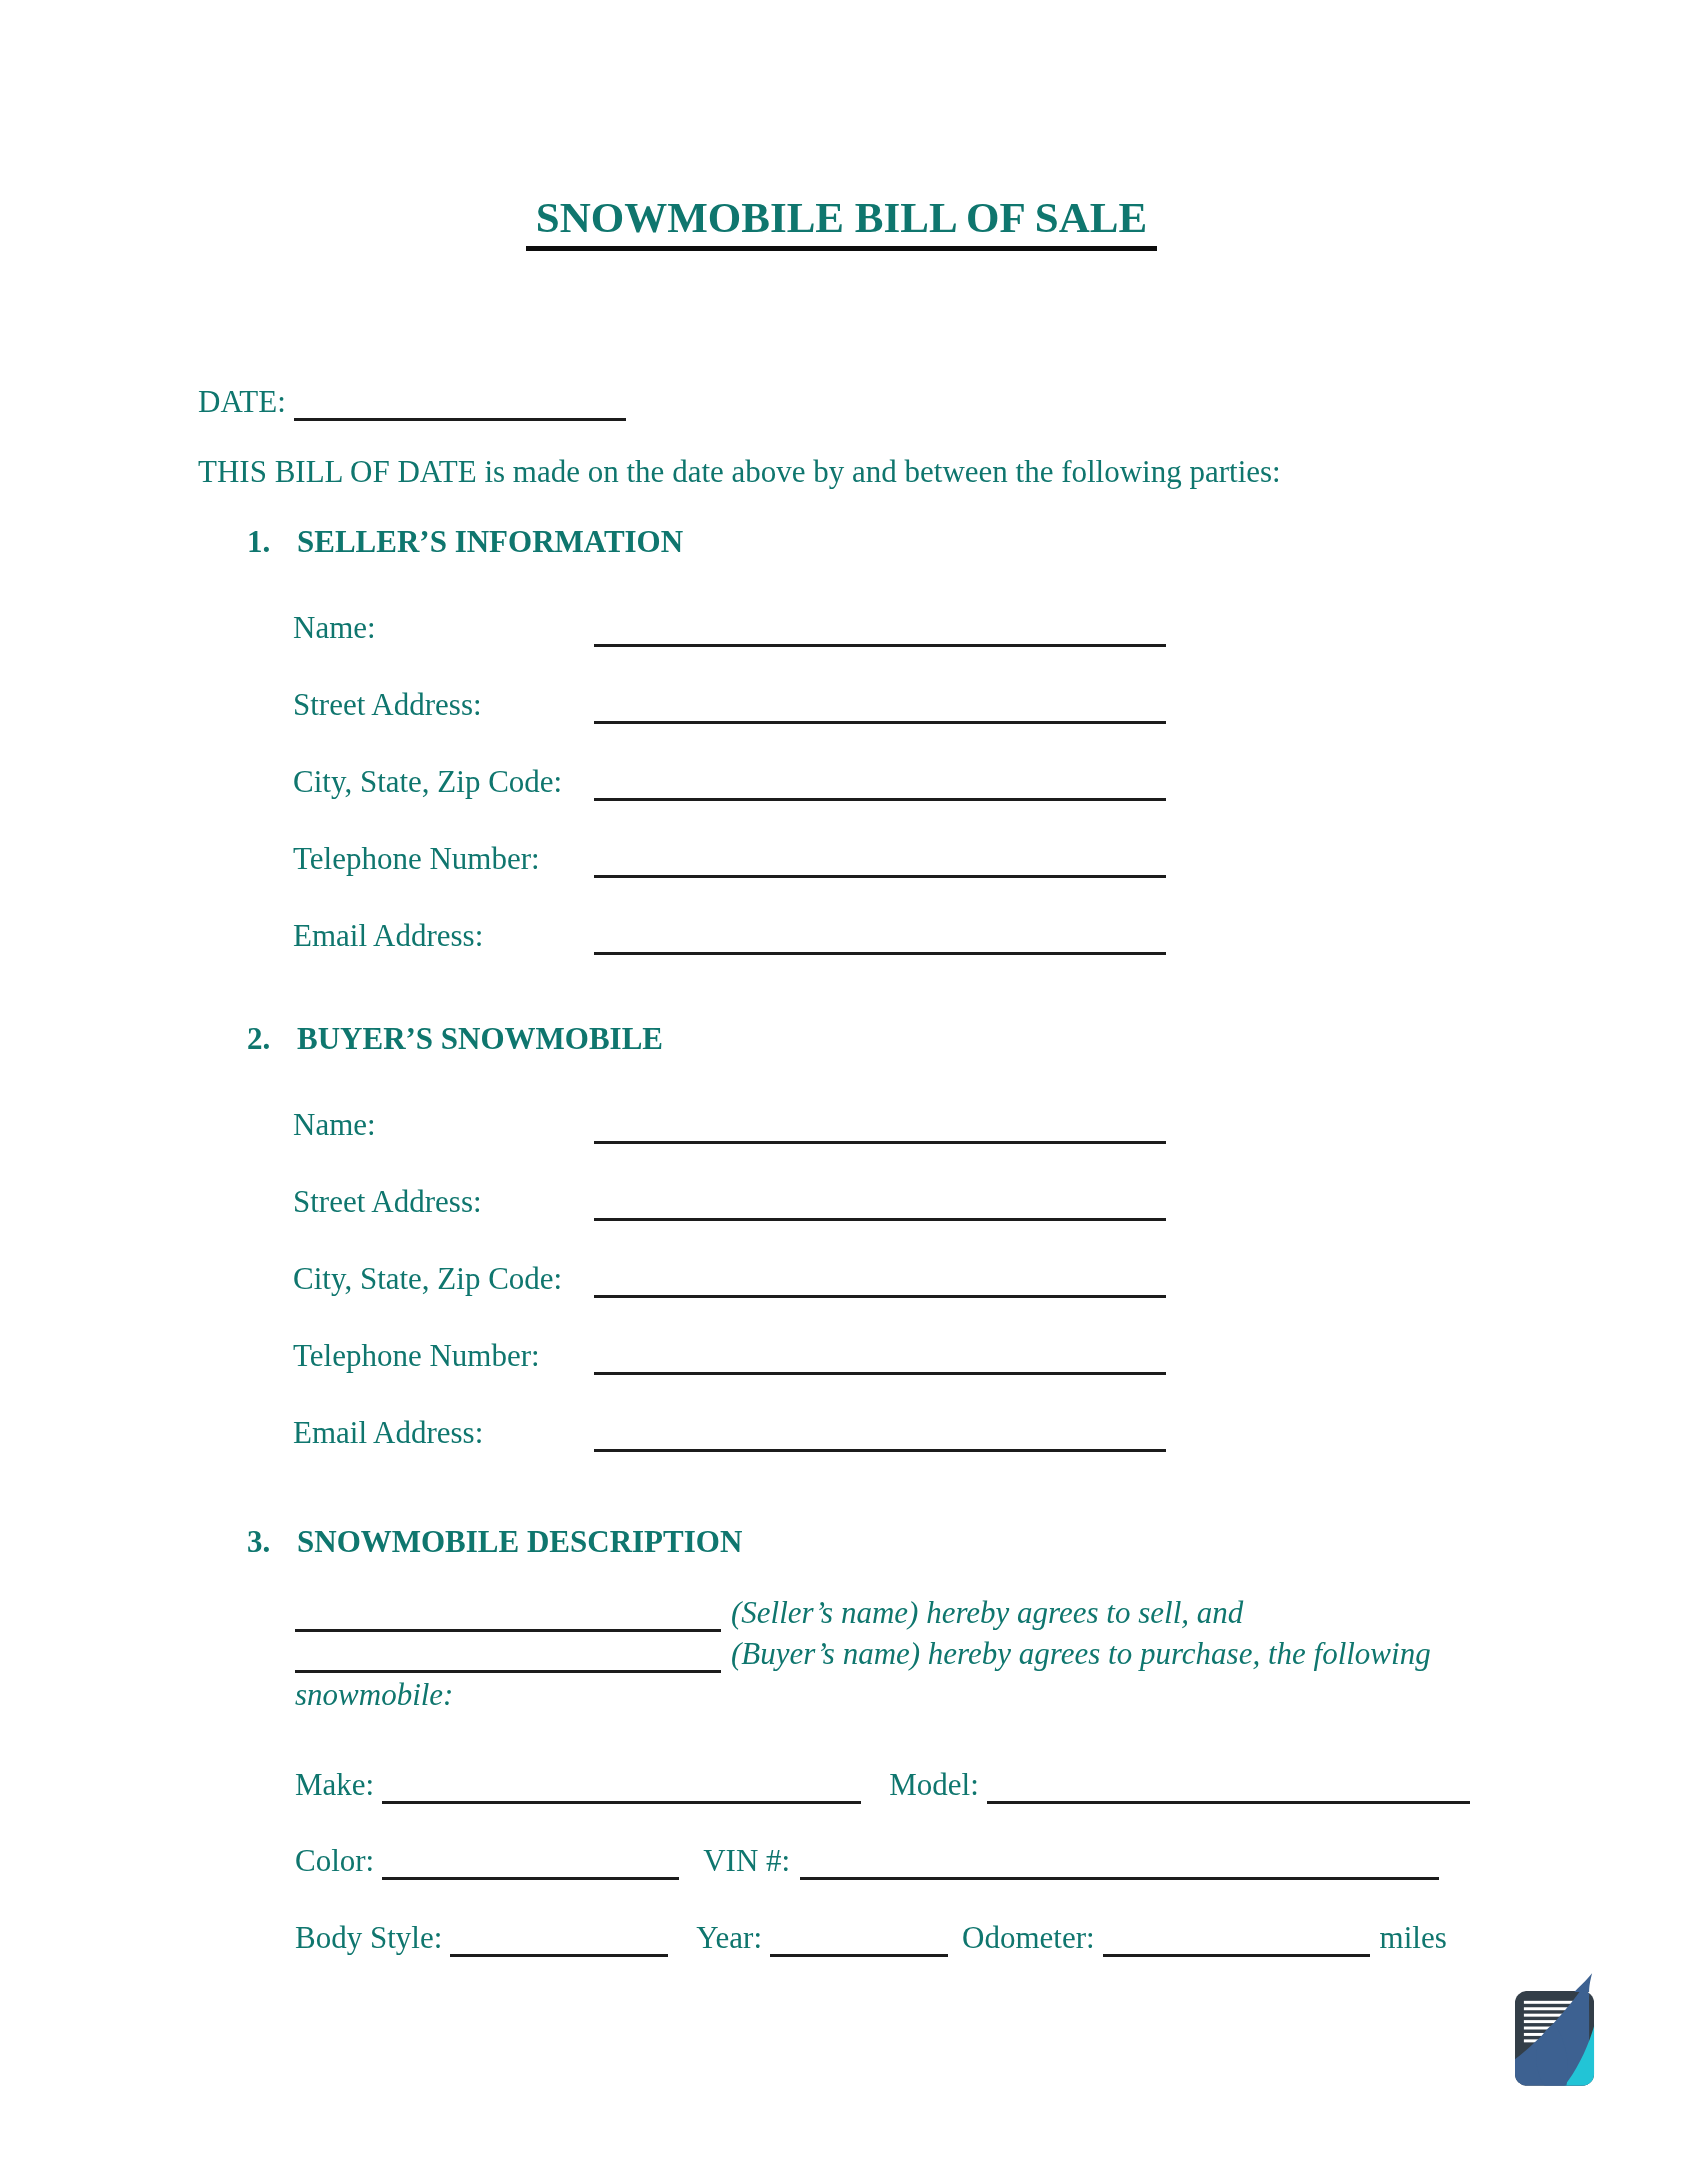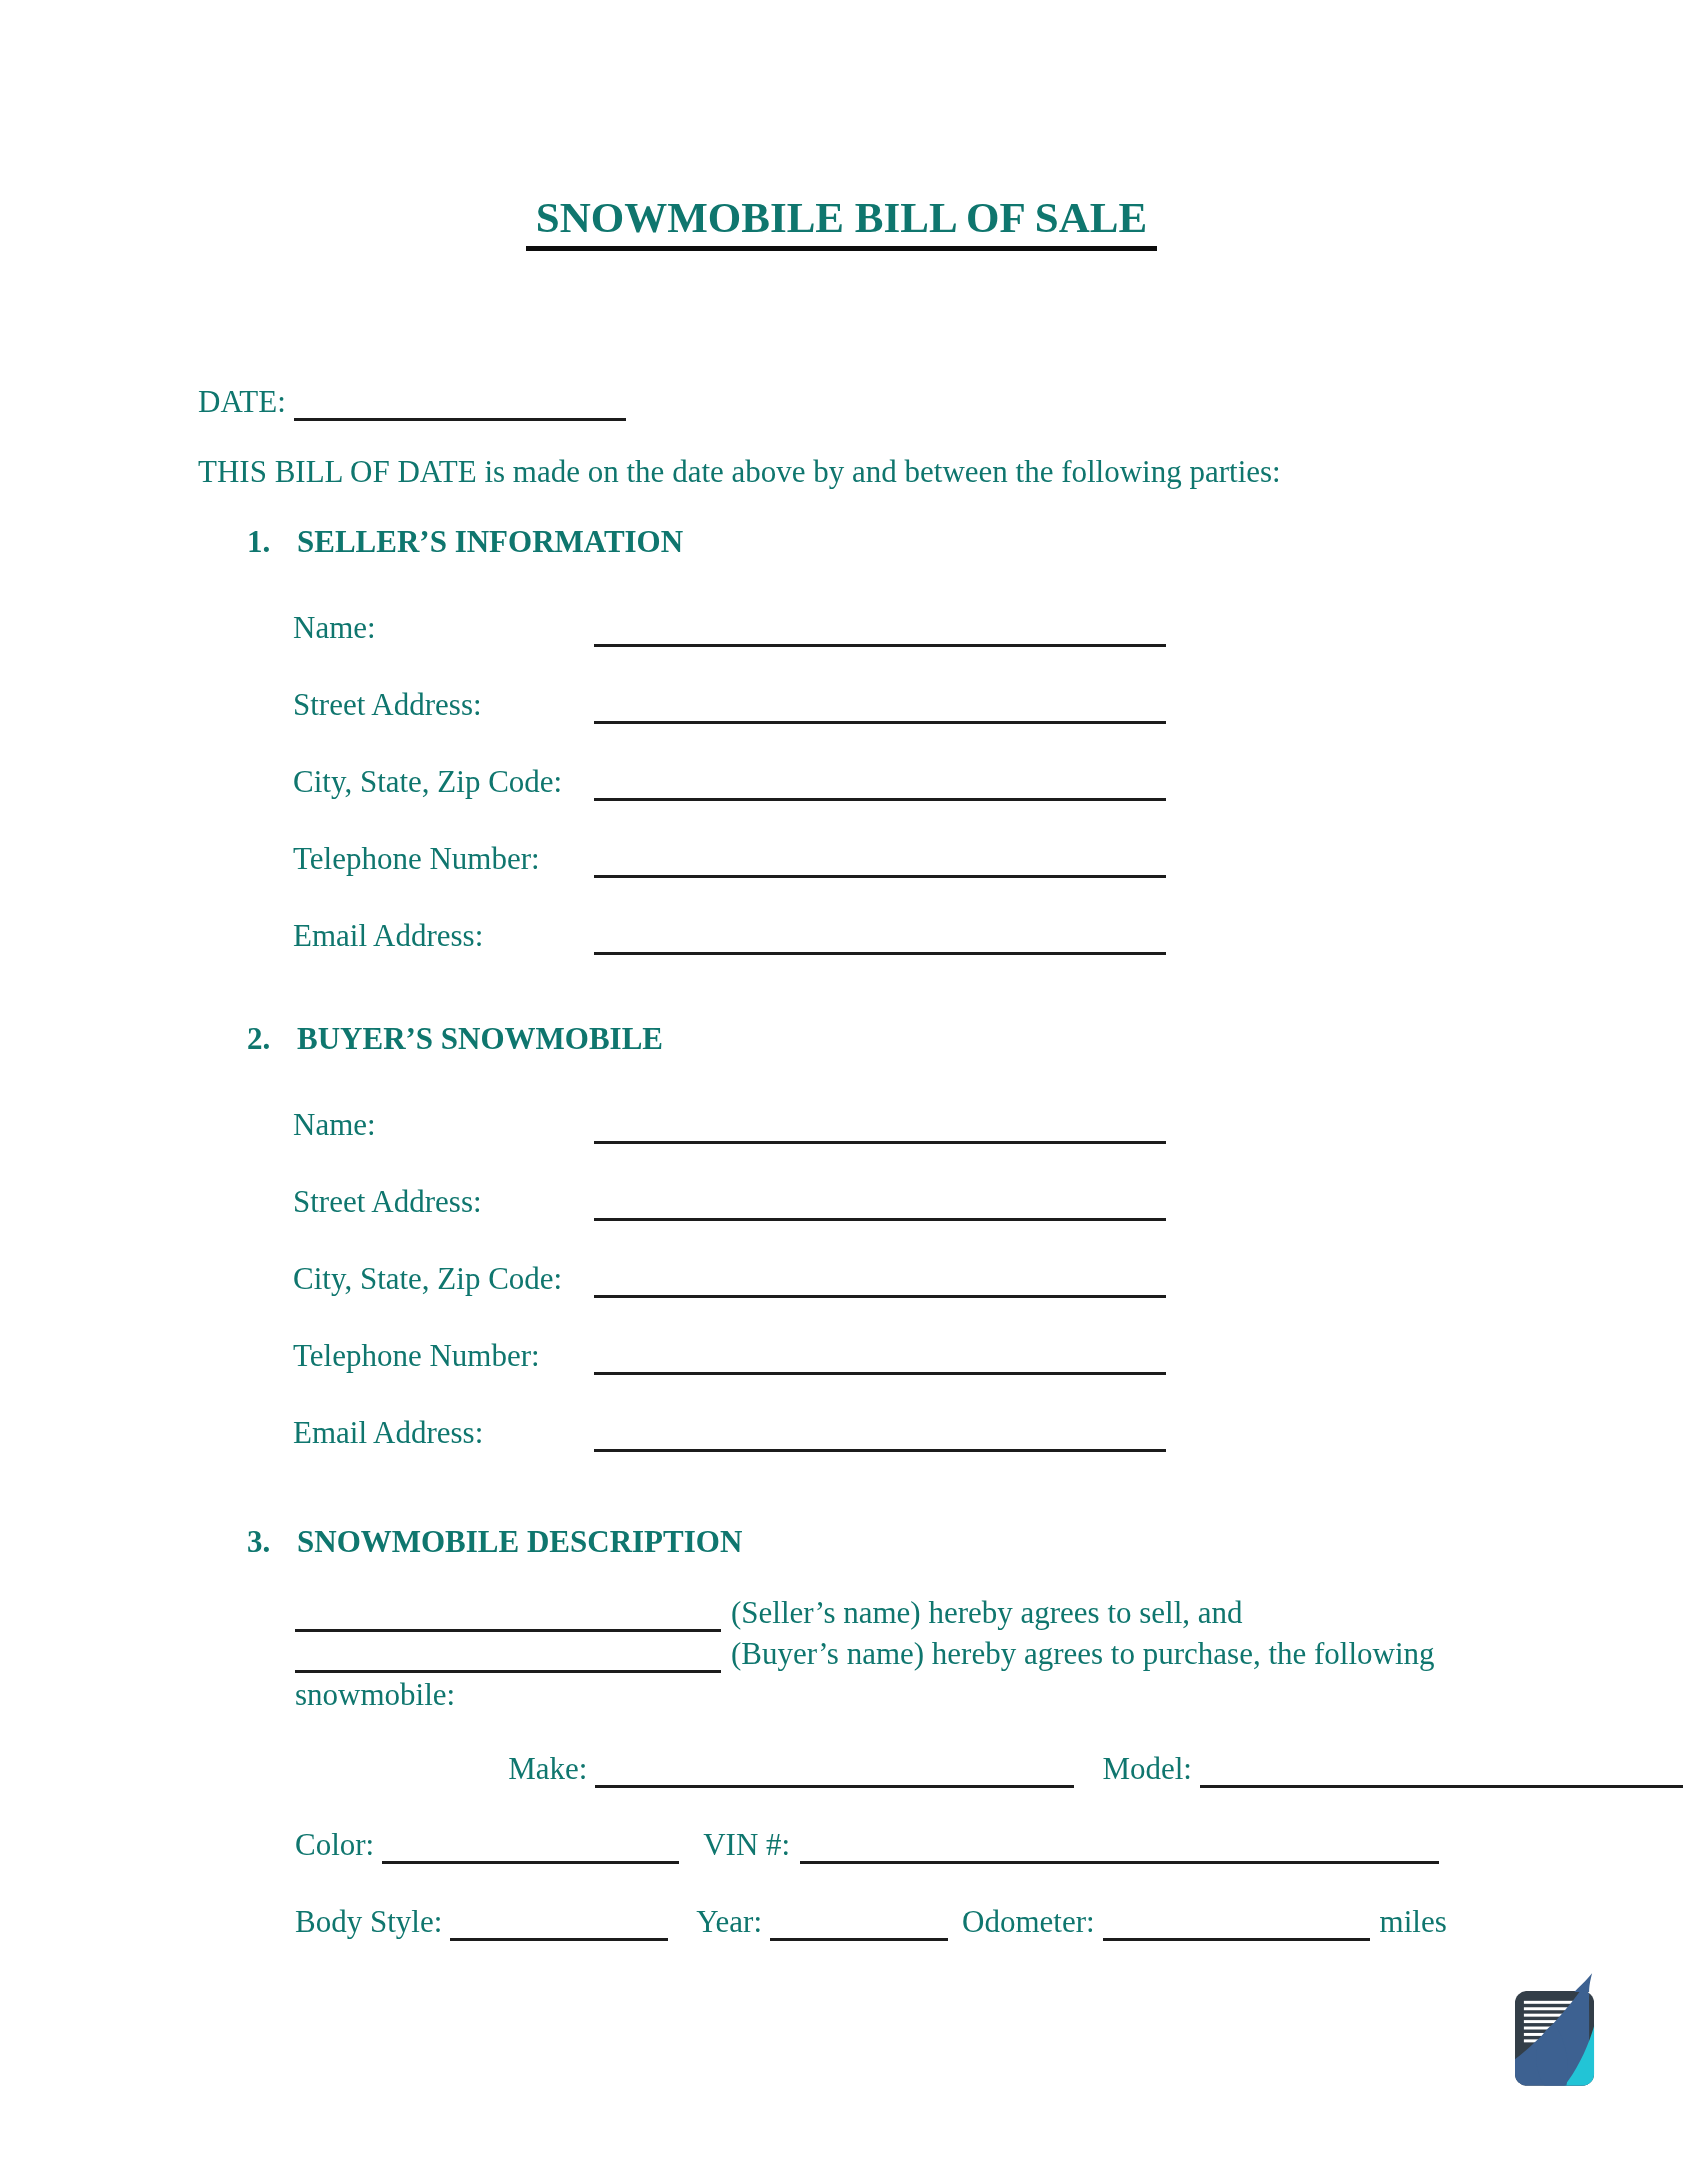--- a/index.html
+++ b/index.html
@@ -64,29 +64,30 @@
     line-height: 40px;
     white-space: nowrap;
   }
   .field-row.first { margin-top: 46px; }
   .field-label { display: inline-block; width: 301px; }
   .desc-para {
     margin: 30px 0 0 295px;
     font-size: 31px;
     line-height: 41px;
     width: 1218px;
+    font-style: italic;
   }
   .desc-para .blank { margin-right: 10px; }
   .vehicle-row {
     margin: 37px 0 0 295px;
     font-size: 31px;
     line-height: 40px;
     white-space: nowrap;
   }
-  .vehicle-row.make-row { margin-top: 34px; text-align: right; }
+  .vehicle-row.make-row { margin-top: 50px; }
   .vehicle-row.color-row { margin-top: 36px; }
   .ml8  { margin-left: 8px; }
   .ml10 { margin-left: 10px; }
   .ml14 { margin-left: 14px; }
   .ml24 { margin-left: 24px; }
   .ml28 { margin-left: 28px; }
   .w484 { width: 479px; }
   .w488 { width: 483px; }
   .w220 { width: 218px; }
   .w180 { width: 178px; }

